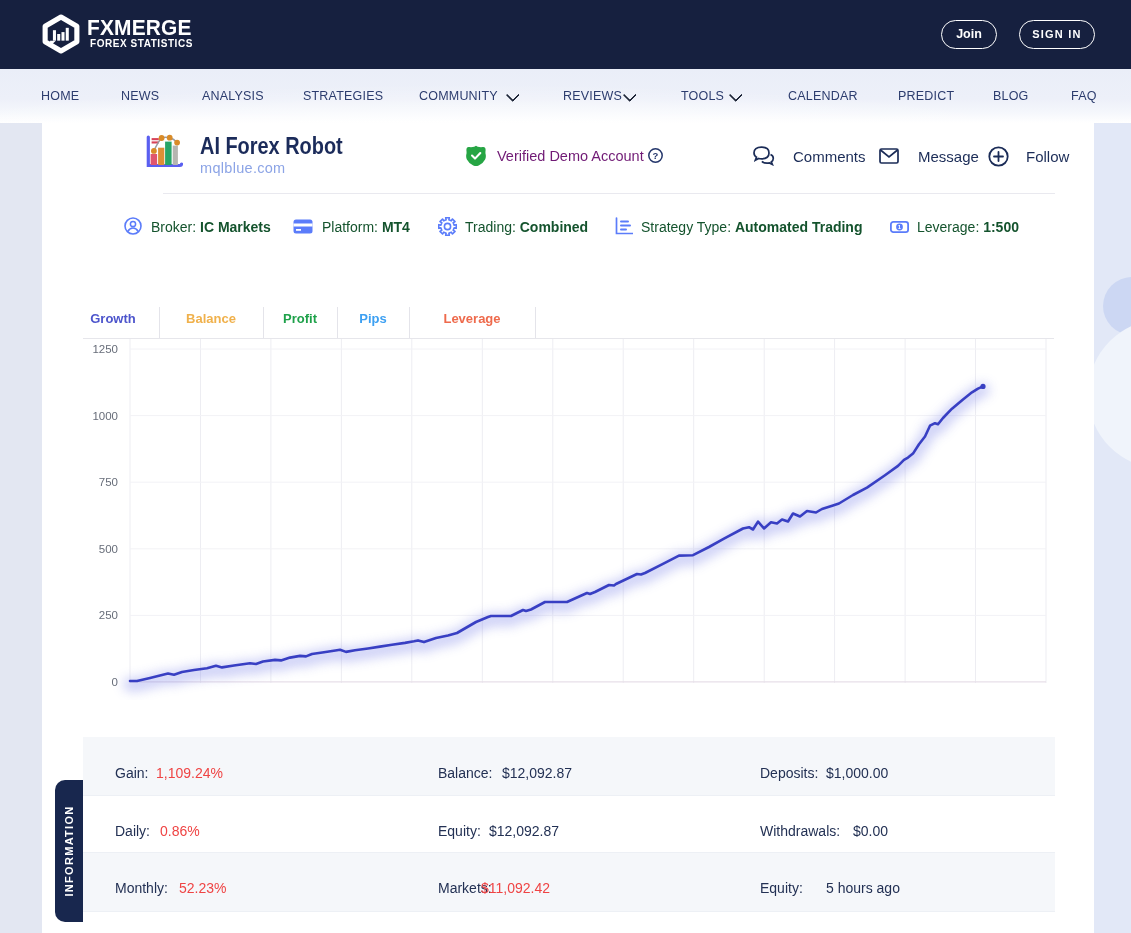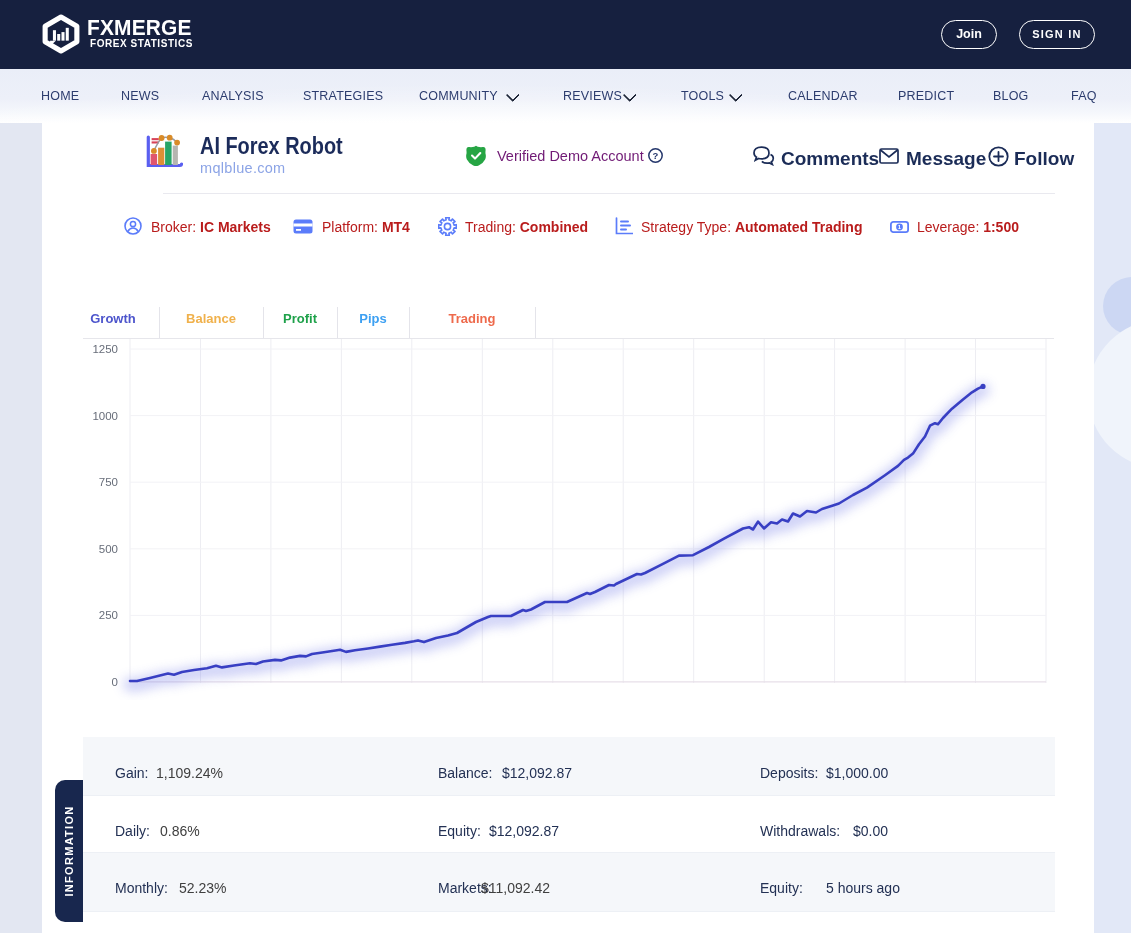--- a/index.html
+++ b/index.html
@@ -27,38 +27,38 @@
 
 #lgutter { position:absolute; left:0; top:123px; width:42px; height:810px; background:#e3e7f2; }
 #rstrip { position:absolute; left:1094px; top:123px; width:37px; height:810px; background:#e2e8f7; overflow:hidden; }
 .circ1 { position:absolute; left:9px; top:154px; width:58px; height:58px; border-radius:50%; background:#ccd7f3; }
 .circ2 { position:absolute; left:-6px; top:196px; width:150px; height:150px; border-radius:50%; background:#f0f4fb; }
 
 
 #title { position:absolute; left:200px; top:132px; color:#1b2b5a; font-size:24px; font-weight:bold; letter-spacing:0px; transform:scaleX(0.83); transform-origin:0 0; white-space:nowrap; }
 #mql { position:absolute; left:200px; top:160px; color:#8ca4e6; font-size:14.5px; letter-spacing:0.3px; }
 #vertext { position:absolute; left:497px; top:148px; color:#701a75; font-size:14.5px; font-weight:400; }
-.actlbl { position:absolute; top:148px; color:#1b2c57; font-size:19px; font-weight:700; }
+.actlbl { position:absolute; top:148px; color:#1b2c57; font-size:15px; font-weight:400;margin-left:12px; }
 #divider1 { position:absolute; left:163px; top:193px; width:892px; height:1px; background:#e9e9ef; }
 
 
-.ilabel { position:absolute; top:219px; color:#b91c1c; font-size:14px; }
+.ilabel { position:absolute; top:219px; color:#14532d; font-size:14px; }
 .ilabel b { font-weight:bold; }
 
 
 .tab { position:absolute; top:311px; font-size:13px; font-weight:600; text-align:center; }
 .tsep { position:absolute; top:307px; width:1px; height:31px; background:#e4e4ea; }
 #tabline { position:absolute; left:83px; top:338px; width:971px; height:1px; background:#e6e6eb; }
 
 
 #tbl { position:absolute; left:83px; top:737px; width:972px; height:196px; }
 .trow { position:absolute; left:0; width:972px; height:58px; }
 .shade { background:#f5f7fa; }
 .cell { position:absolute; font-size:14px; color:#233154; }
-.grn { color:#404040;text-align:center; }
+.grn { color:#ef4444;text-align:center; }
 
 
 #sidetab { position:absolute; left:55px; top:780px; width:28px; height:142px; background:#18274e; border-radius:10px 0 0 10px; }
 #sidetab span { position:absolute; left:50%; top:50%; transform:translate(-50%,-50%) rotate(-90deg); color:#fff; font-size:11px; font-weight:bold; letter-spacing:1.3px; white-space:nowrap; }
 </style>
 </head>
 <body>
 <div id="page">
 
   <div id="nav">
@@ -174,21 +174,21 @@
     <rect x="0.9" y="0.9" width="17.2" height="10.2" rx="2.4" fill="none" stroke="#5b7cfa" stroke-width="1.8"></rect>
     <circle cx="9.5" cy="6" r="3.4" fill="#5b7cfa"></circle>
     <text x="9.5" y="8.3" text-anchor="middle" font-size="6" font-weight="bold" fill="#fff" font-family="Liberation Sans, sans-serif">1</text>
   </svg>
   <div class="ilabel" style="left:917px">Leverage: <b>1:500</b></div>
 
   <div class="tab" style="left:83px;width:60px;color:#4d55cc">Growth</div>
   <div class="tab" style="left:159px;width:104px;color:#f0b14c">Balance</div>
   <div class="tab" style="left:263px;width:74px;color:#1ea14a">Profit</div>
   <div class="tab" style="left:337px;width:72px;color:#3da0f2">Pips</div>
-  <div class="tab" style="left:409px;width:126px;color:#ee6a4c">Trading</div>
+  <div class="tab" style="left:409px;width:126px;color:#ee6a4c">Leverage</div>
   <div class="tsep" style="left:159px"></div>
   <div class="tsep" style="left:263px"></div>
   <div class="tsep" style="left:337px"></div>
   <div class="tsep" style="left:409px"></div>
   <div class="tsep" style="left:535px"></div>
   <div id="tabline"></div>
 
   <svg class="abs" style="left:83px;top:339px" width="971" height="361" viewBox="83 339 971 361">
     <g id="vgrid" stroke="#ededf2" stroke-width="1">
         <line x1="130.0" y1="339" x2="130.0" y2="683"></line>

